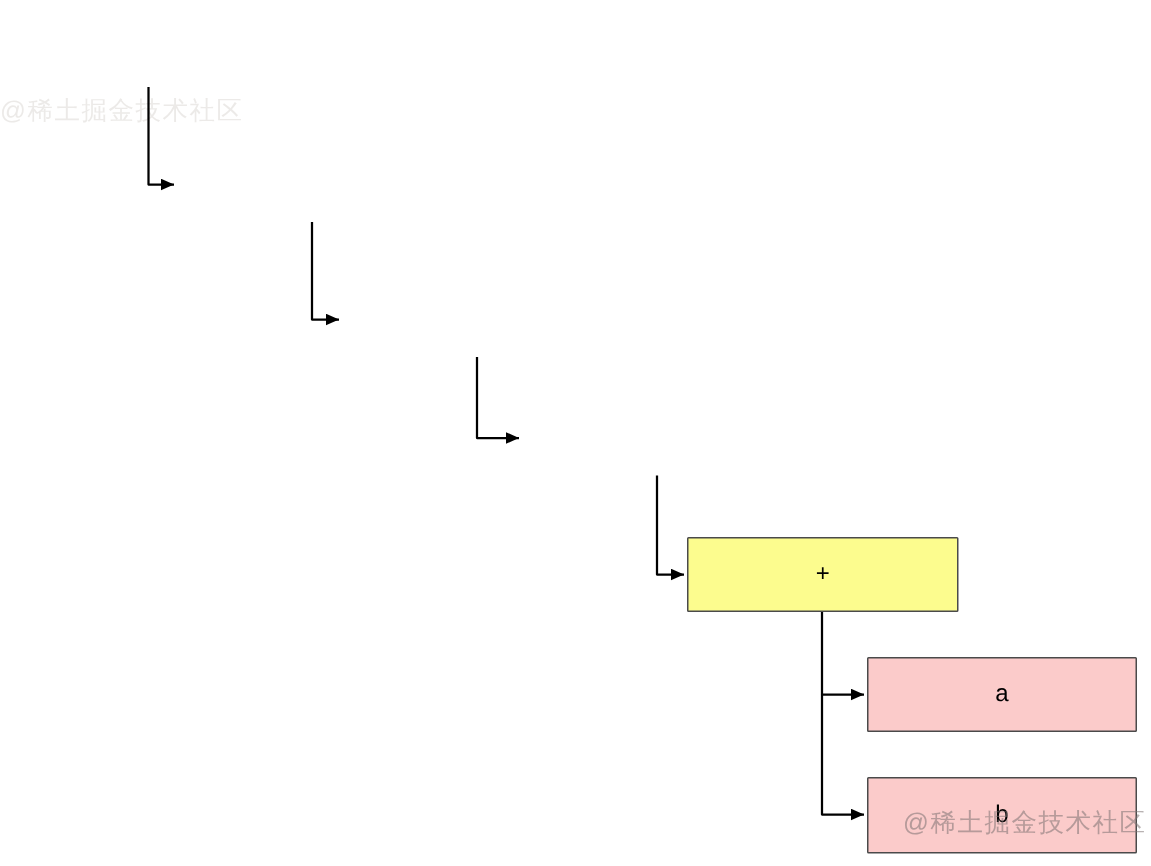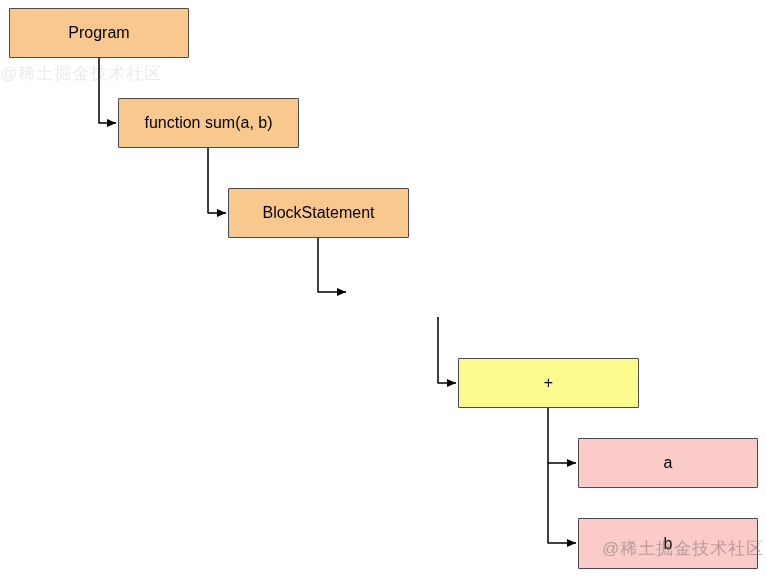--- a/index.html
+++ b/index.html
@@ -69,25 +69,22 @@
     <g fill="none" stroke="#000000" stroke-width="1.5" stroke-linejoin="round">
       <path d="M99,58 L99,123 L116,123" marker-end="url(#arrow)"></path>
       <path d="M208,148 L208,213 L226,213" marker-end="url(#arrow)"></path>
       <path d="M318,238 L318,292 L346,292" marker-end="url(#arrow)"></path>
       <path d="M438,317 L438,383 L456,383" marker-end="url(#arrow)"></path>
       <path d="M548,408 L548,463 L576,463" marker-end="url(#arrow)"></path>
       <path d="M548,463 L548,543 L576,543" marker-end="url(#arrow)"></path>
     </g>
   </svg>
 
-  <div class="node" style="left: 9px; top: 8px; width: 180px; height: 50px; background-color: rgb(249, 200, 143);">Program</div>
 
-  <div class="node" style="left: 118px; top: 98px; width: 181px; height: 50px; background-color: rgb(249, 200, 143);">function sum(a, b)</div>
 
-  <div class="node" style="left: 228px; top: 188px; width: 181px; height: 50px; background-color: rgb(249, 200, 143);">BlockStatement</div>
 
 
   <div class="node" style="left: 458px; top: 358px; width: 181px; height: 50px; background-color: rgb(252, 252, 142);">+</div>
 
   <div class="node" style="left: 578px; top: 438px; width: 180px; height: 50px; background-color: rgb(251, 203, 202);">a</div>
 
   <div class="node" style="left: 578px; top: 518px; width: 180px; height: 51px; background-color: rgb(251, 203, 202);">b</div>
 
   <div class="watermark bottom">@稀土掘金技术社区</div>
 

